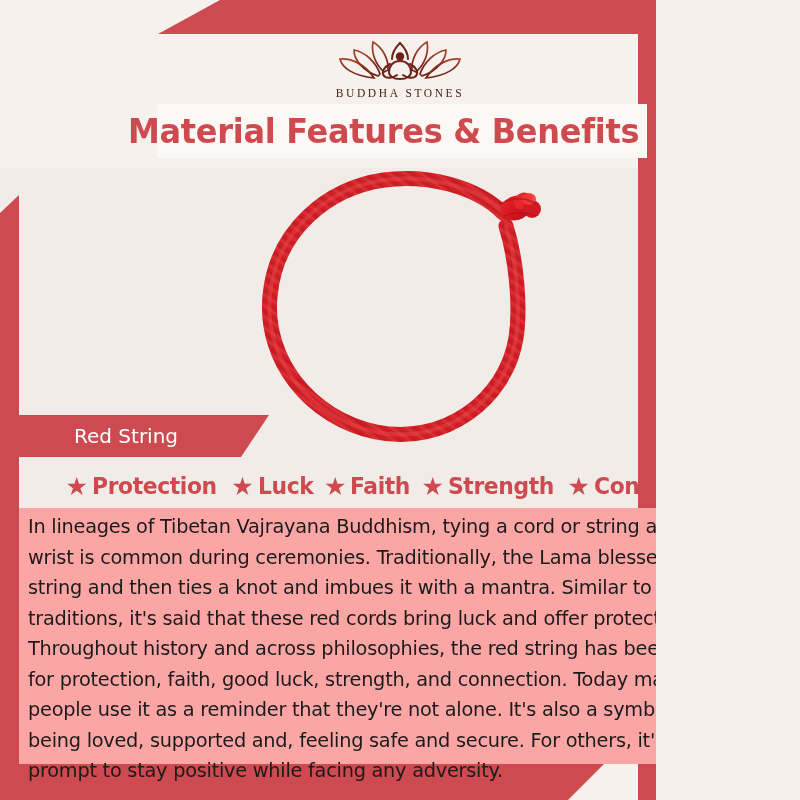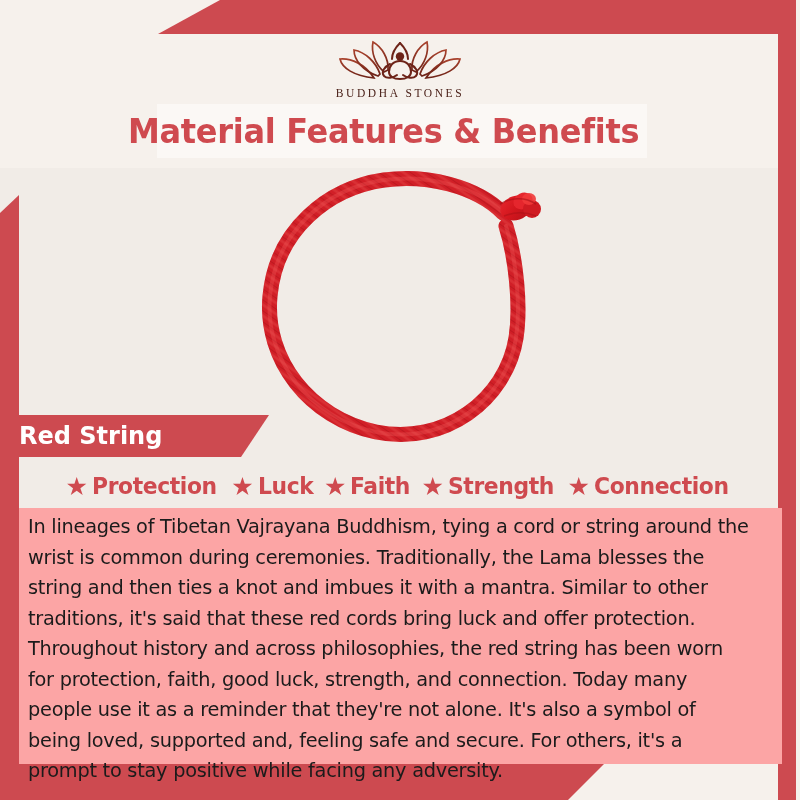--- a/index.html
+++ b/index.html
@@ -7,21 +7,21 @@
   body {
     font-family:"Liberation Sans", sans-serif;
     background:#f5f0eb;
     position:relative;
     overflow:hidden;
   }
 
   
   #infographic{
     position:absolute; inset:0;
-    width:796px; height:800px;
+    width:656px; height:800px;
     background:#f6f1ec;
     overflow:hidden;
   }
 
   
   .panel-mid{
     position:absolute;
     left:0; top:168px; width:800px; height:340px;
     background:#f1ece7;
   }
@@ -95,23 +95,24 @@
   
   .ribbon{
     position:absolute;
     left:19px; top:415px; width:250px; height:42px;
     background:#cd4a50;
     clip-path:polygon(0 0, 250px 0, 222px 42px, 0 42px);
     display:flex; align-items:center;
   }
   .ribbon-text{
     font-family:"DejaVu Sans", sans-serif;
-    font-weight:bold;
-    font-size:24px;
+    font-weight:normal;
+    font-size:20px;
     color:#ffffff;
+    margin-left:55px;
     letter-spacing:0px;
     white-space:nowrap;
   }
 
   
   .benefits{
     position:absolute;
     left:19px; top:466px; width:763px; height:40px;
     display:flex; align-items:center; justify-content:center;
     gap:0px;

